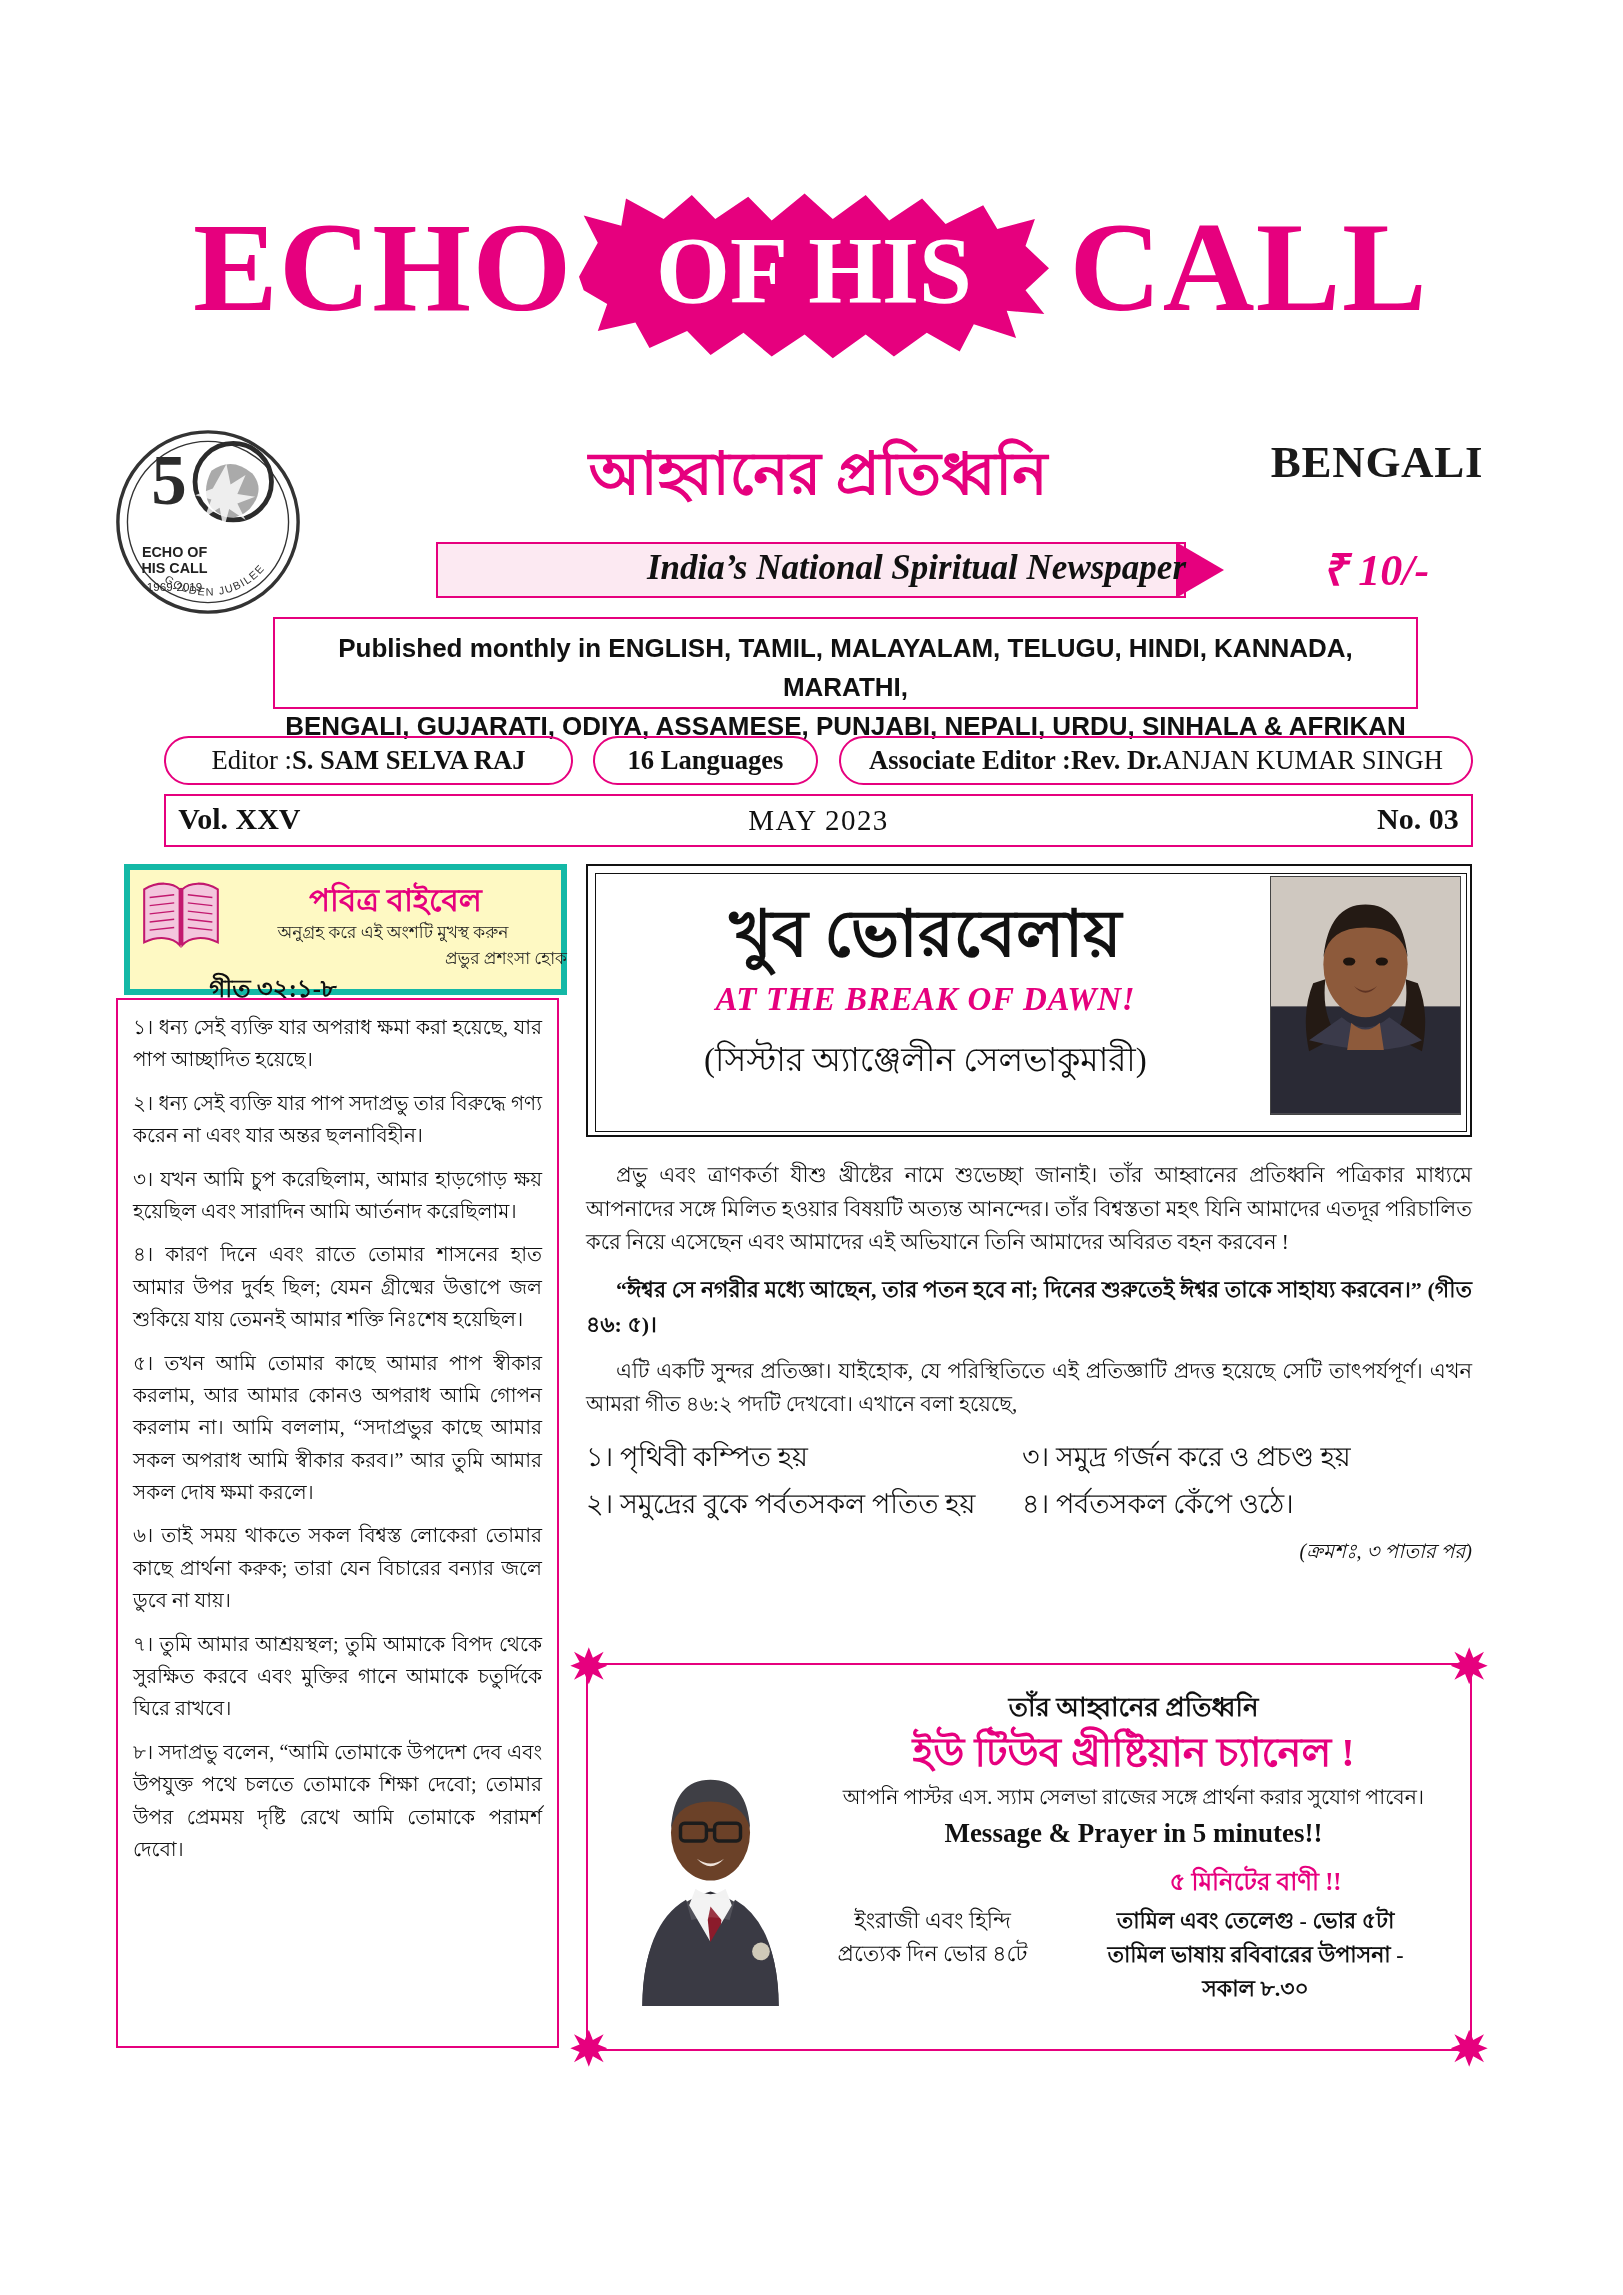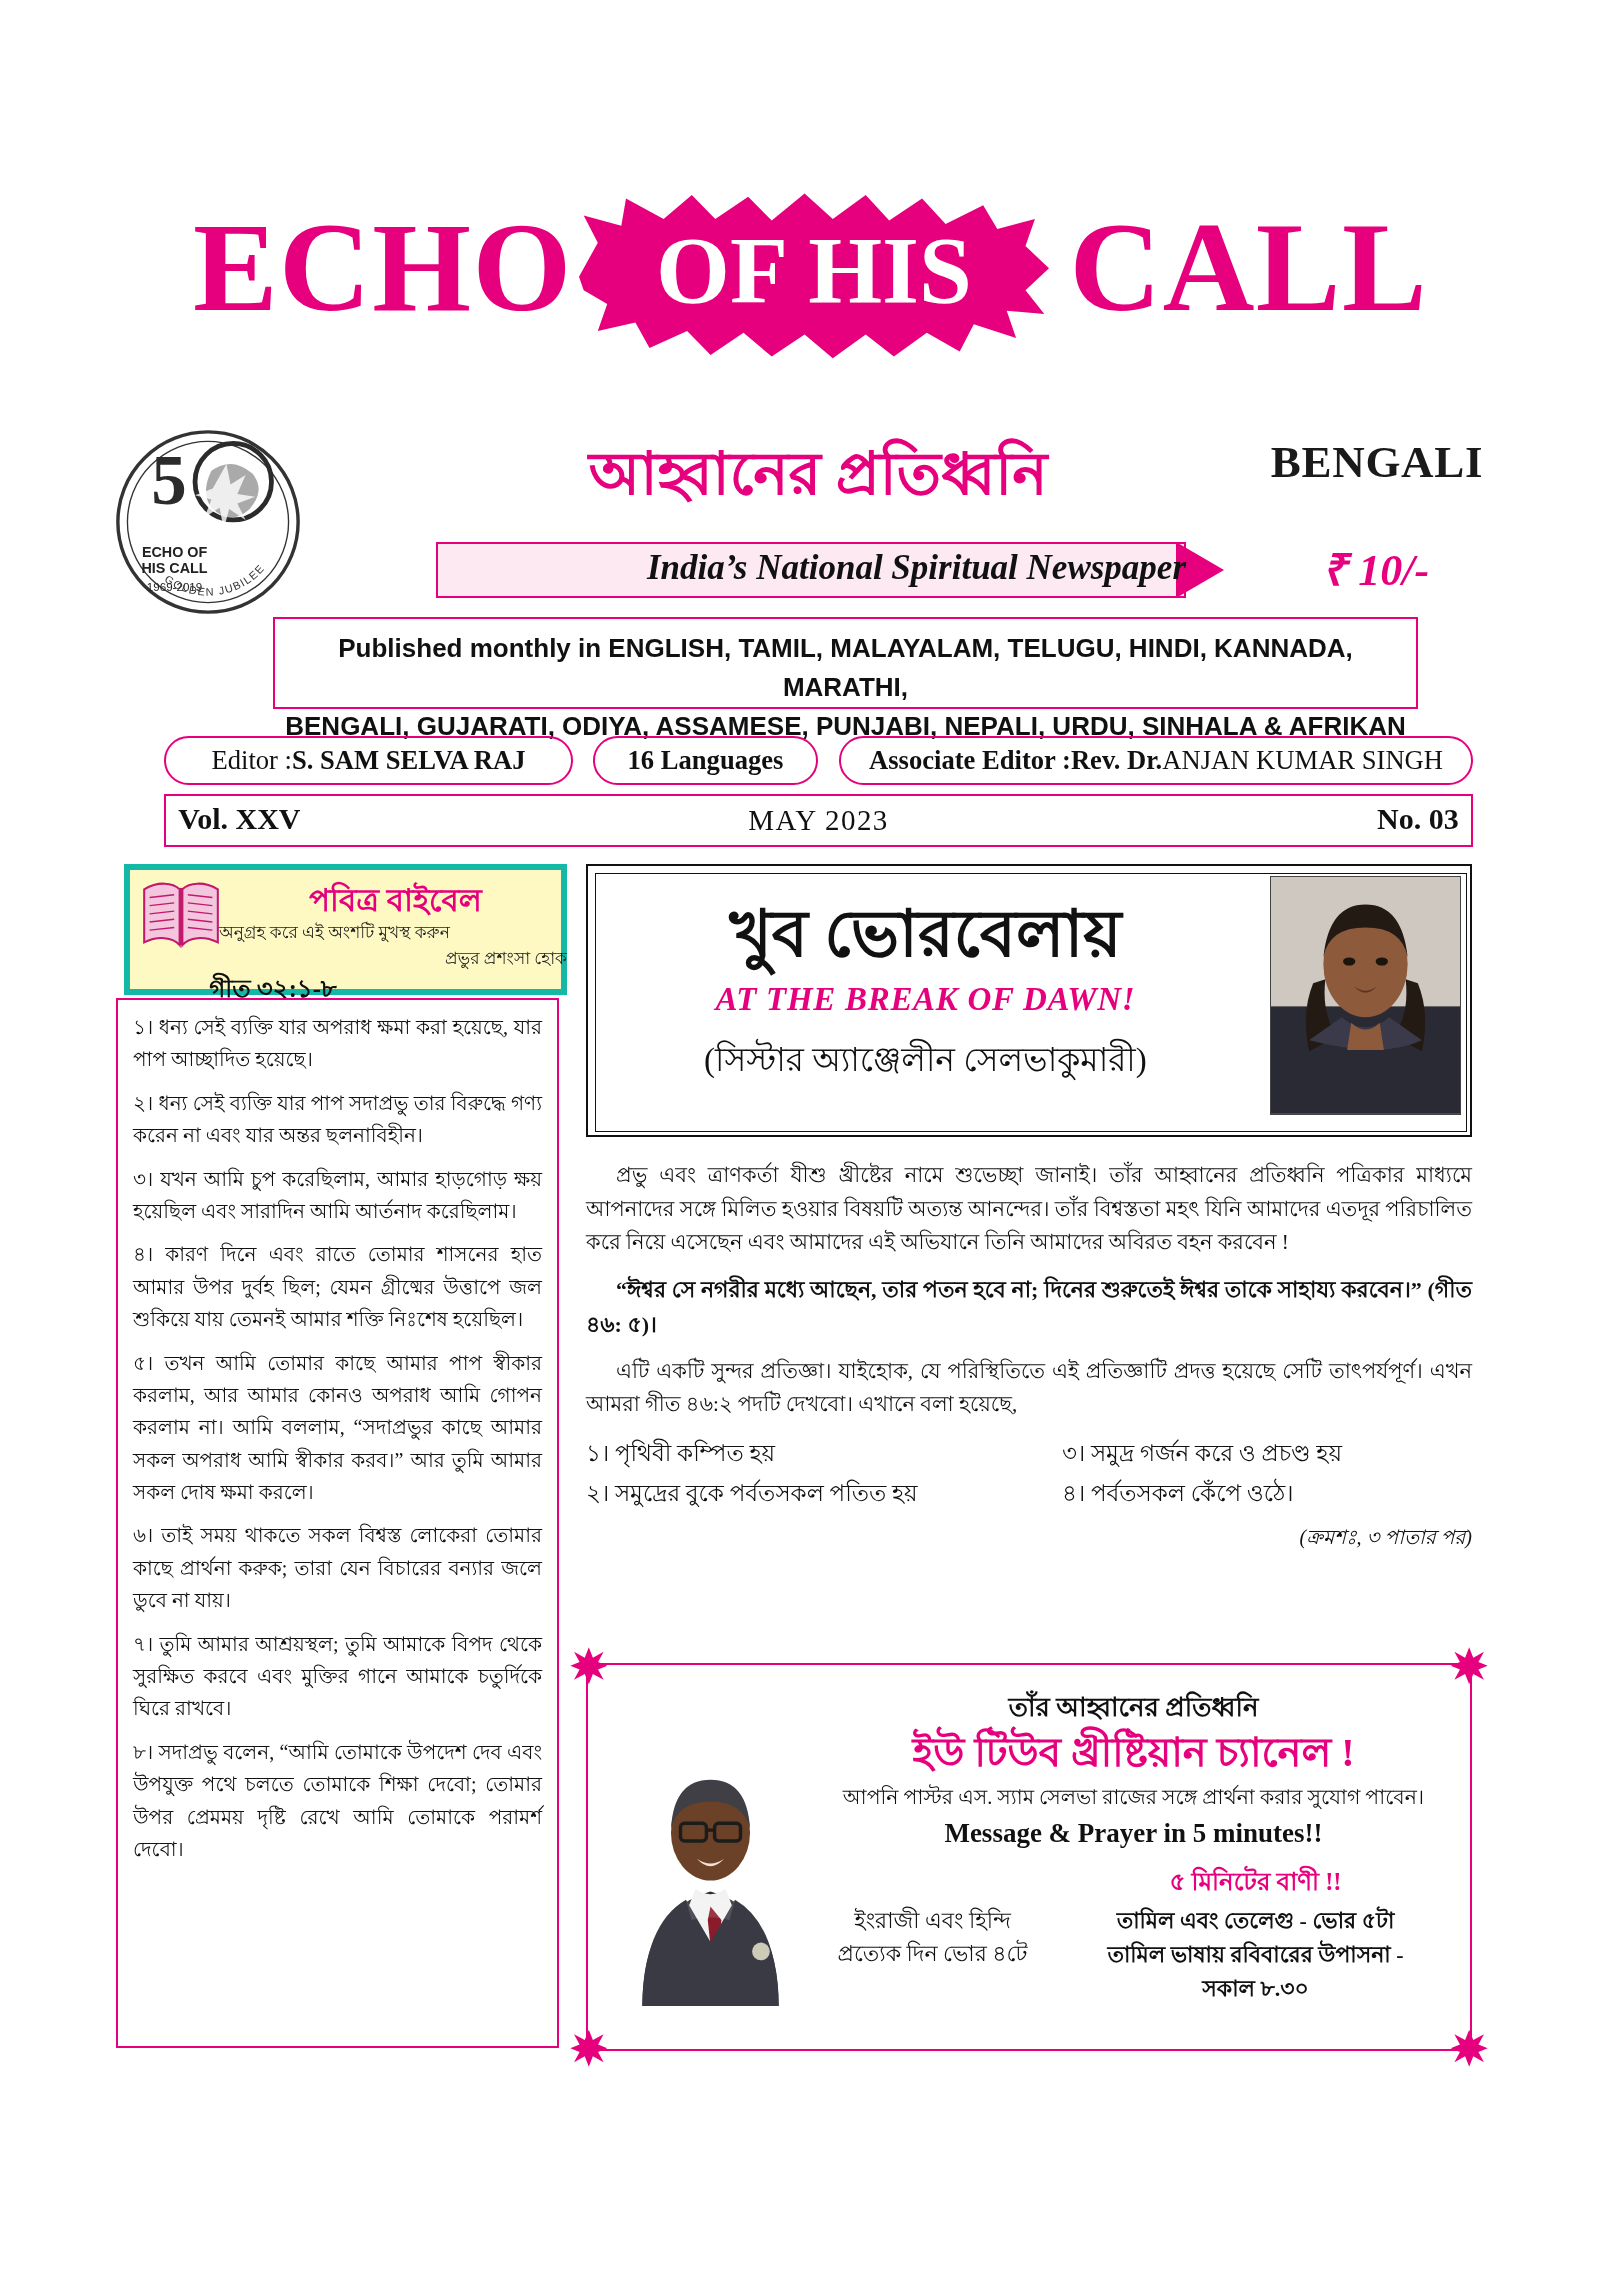--- a/index.html
+++ b/index.html
@@ -281,21 +281,21 @@
     font-size: 31px;
     font-weight: bold;
     color: #e6007e;
     white-space: nowrap;
   }
   .bible-sub1 {
     position: absolute;
     left: 89px;
     top: 49px;
     width: 348px;
-    text-align: left;
+    text-align: center;
     font-size: 17px;
     color: #222;
   }
   .bible-sub2 {
     position: absolute;
     left: 89px;
     top: 75px;
     width: 348px;
     text-align: right;
     font-size: 17px;
@@ -419,24 +419,23 @@
     margin-bottom: 12.3px;
     text-indent: 30px;
   }
   .art-list {
     position: relative;
     width: 886px;
     margin-top: 4.1px;
   }
   .art-list-row {
     display: flex;
-    font-size: 23px;
+    font-size: 27px;
     line-height: 1.75;
     color: #111;
-    gap: 40px;
   }
   .art-list-row > div:first-child { width: 436px; }
   .art-contd {
     margin-top: 6.8px;
     text-align: right;
     font-size: 20px;
     font-style: italic;
     color: #111;
   }
 

